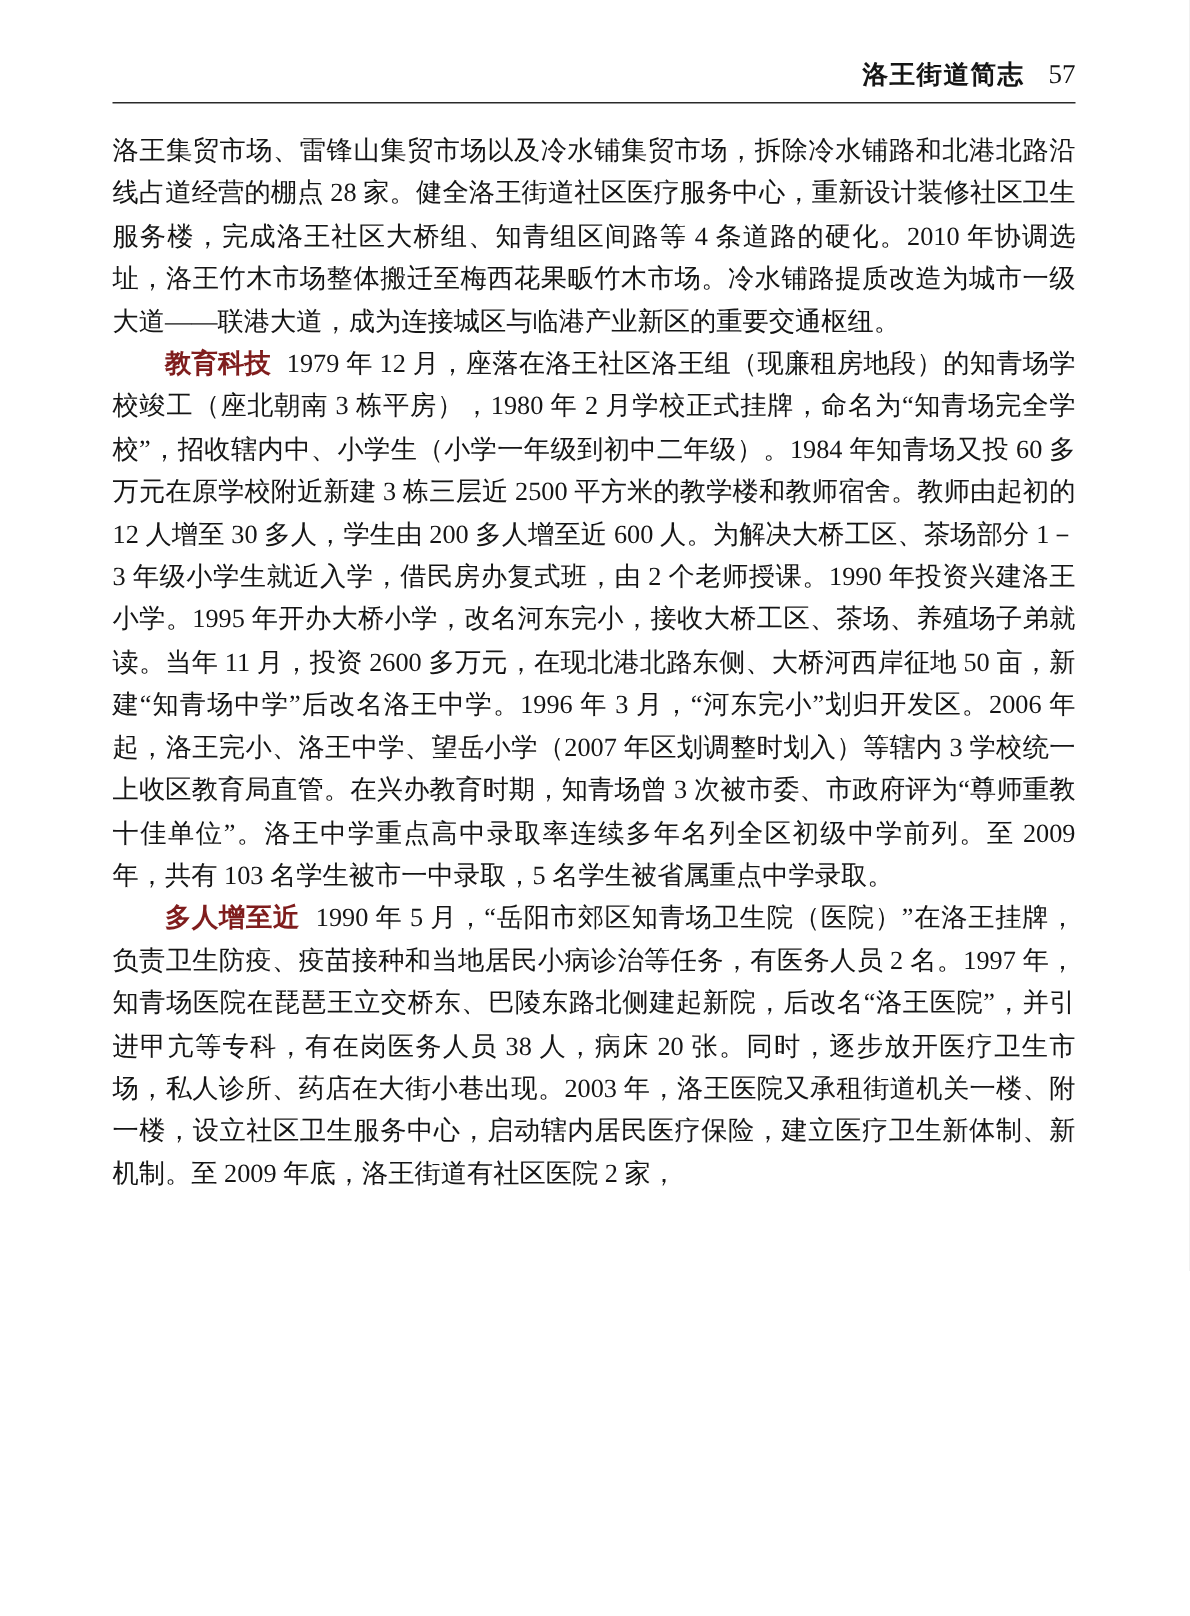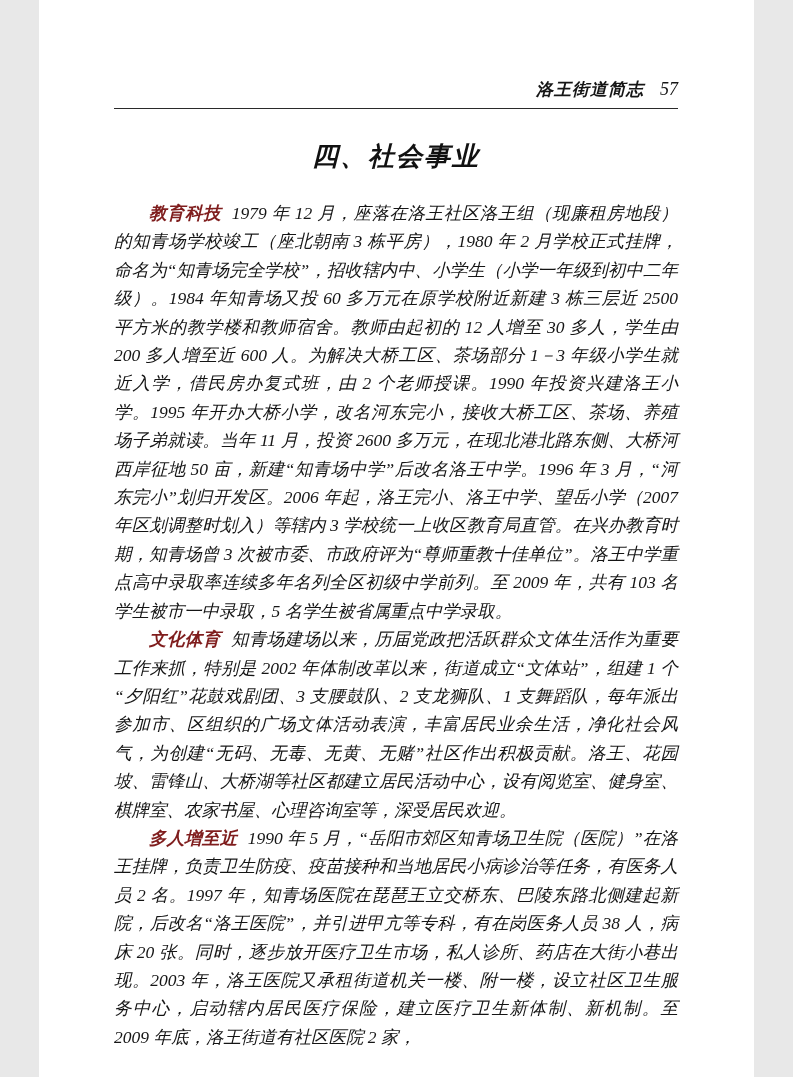--- a/index.html
+++ b/index.html
@@ -2,30 +2,29 @@
 <html lang="zh"><head>
 <meta charset="utf-8">
 <style>
   html, body {
     margin: 0;
     padding: 0;
     background: #e8e8e8;
   }
   .page {
     position: relative;
-    width: 715px;
+    width: 793px;
     height: 1077px;
     margin: 0 auto;
     background: #ffffff;
     box-sizing: border-box;
-    padding: 78px 76px 30px 75px;
+    padding: 38px 76px 30px 75px;
     color: #151515;
     font-family: "Liberation Serif", "DejaVu Serif", serif;
     overflow: hidden;
-    font-style: italic;
   }
   .running-header {
     display: flex;
     justify-content: flex-end;
     align-items: baseline;
     gap: 16px;
     padding-bottom: 7px;
     border-bottom: 1.5px solid #2a2a2a;
   }
   .running-header .book-title {
@@ -75,30 +74,27 @@
 
 <div class="page">
 
   <div class="running-header">
     <span class="book-title">洛王街道简志</span>
     <span class="page-num">57</span>
   </div>
 
   <div class="body-text">
 
+    <p class="intro">洛王集贸市场、雷锋山集贸市场以及冷水铺集贸市场，拆除冷水铺路和北港北路沿线占道经营的棚点 28 家。健全洛王街道社区医疗服务中心，重新设计装修社区卫生服务楼，完成洛王社区大桥组、知青组区间路等 4 条道路的硬化。2010 年协调选址，洛王竹木市场整体搬迁至梅西花果畈竹木市场。冷水铺路提质改造为城市一级大道——联港大道，成为连接城区与临港产业新区的重要交通枢纽。</p>
 
-    <h2 class="section-heading">四、社会事业</h2>
 
     <p class="indent">
       <span class="lead">教育科技</span><span>1979 年 12 月，座落在洛王社区洛王组（现廉租房地段）的知青场学校竣工（座北朝南 3 栋平房），1980 年 2 月学校正式挂牌，命名为“知青场完全学校”，招收辖内中、小学生（小学一年级到初中二年级）。1984 年知青场又投 60 多万元在原学校附近新建 3 栋三层近 2500 平方米的教学楼和教师宿舍。教师由起初的 12 人增至 30 多人，学生由 200 多人增至近 600 人。为解决大桥工区、茶场部分 1－3 年级小学生就近入学，借民房办复式班，由 2 个老师授课。1990 年投资兴建洛王小学。1995 年开办大桥小学，改名河东完小，接收大桥工区、茶场、养殖场子弟就读。当年 11 月，投资 2600 多万元，在现北港北路东侧、大桥河西岸征地 50 亩，新建“知青场中学”后改名洛王中学。1996 年 3 月，“河东完小”划归开发区。2006 年起，洛王完小、洛王中学、望岳小学（2007 年区划调整时划入）等辖内 3 学校统一上收区教育局直管。在兴办教育时期，知青场曾 3 次被市委、市政府评为“尊师重教十佳单位”。洛王中学重点高中录取率连续多年名列全区初级中学前列。至 2009 年，共有 103 名学生被市一中录取，5 名学生被省属重点中学录取。</span>
     </p>
 
-    <p class="indent">
-      <span class="lead">文化体育</span><span>知青场建场以来，历届党政把活跃群众文体生活作为重要工作来抓，特别是 2002 年体制改革以来，街道成立“文体站”，组建 1 个“夕阳红”花鼓戏剧团、3 支腰鼓队、2 支龙狮队、1 支舞蹈队，每年派出参加市、区组织的广场文体活动表演，丰富居民业余生活，净化社会风气，为创建“无码、无毒、无黄、无赌”社区作出积极贡献。洛王、花园坡、雷锋山、大桥湖等社区都建立居民活动中心，设有阅览室、健身室、棋牌室、农家书屋、心理咨询室等，深受居民欢迎。</span>
-    </p>
 
     <p class="indent">
       <span class="lead">多人增至近</span><span>1990 年 5 月，“岳阳市郊区知青场卫生院（医院）”在洛王挂牌，负责卫生防疫、疫苗接种和当地居民小病诊治等任务，有医务人员 2 名。1997 年，知青场医院在琵琶王立交桥东、巴陵东路北侧建起新院，后改名“洛王医院”，并引进甲亢等专科，有在岗医务人员 38 人，病床 20 张。同时，逐步放开医疗卫生市场，私人诊所、药店在大街小巷出现。2003 年，洛王医院又承租街道机关一楼、附一楼，设立社区卫生服务中心，启动辖内居民医疗保险，建立医疗卫生新体制、新机制。至 2009 年底，洛王街道有社区医院 2 家，</span>
     </p>
 
   </div>
 
 </div>
 
 </body></html>

